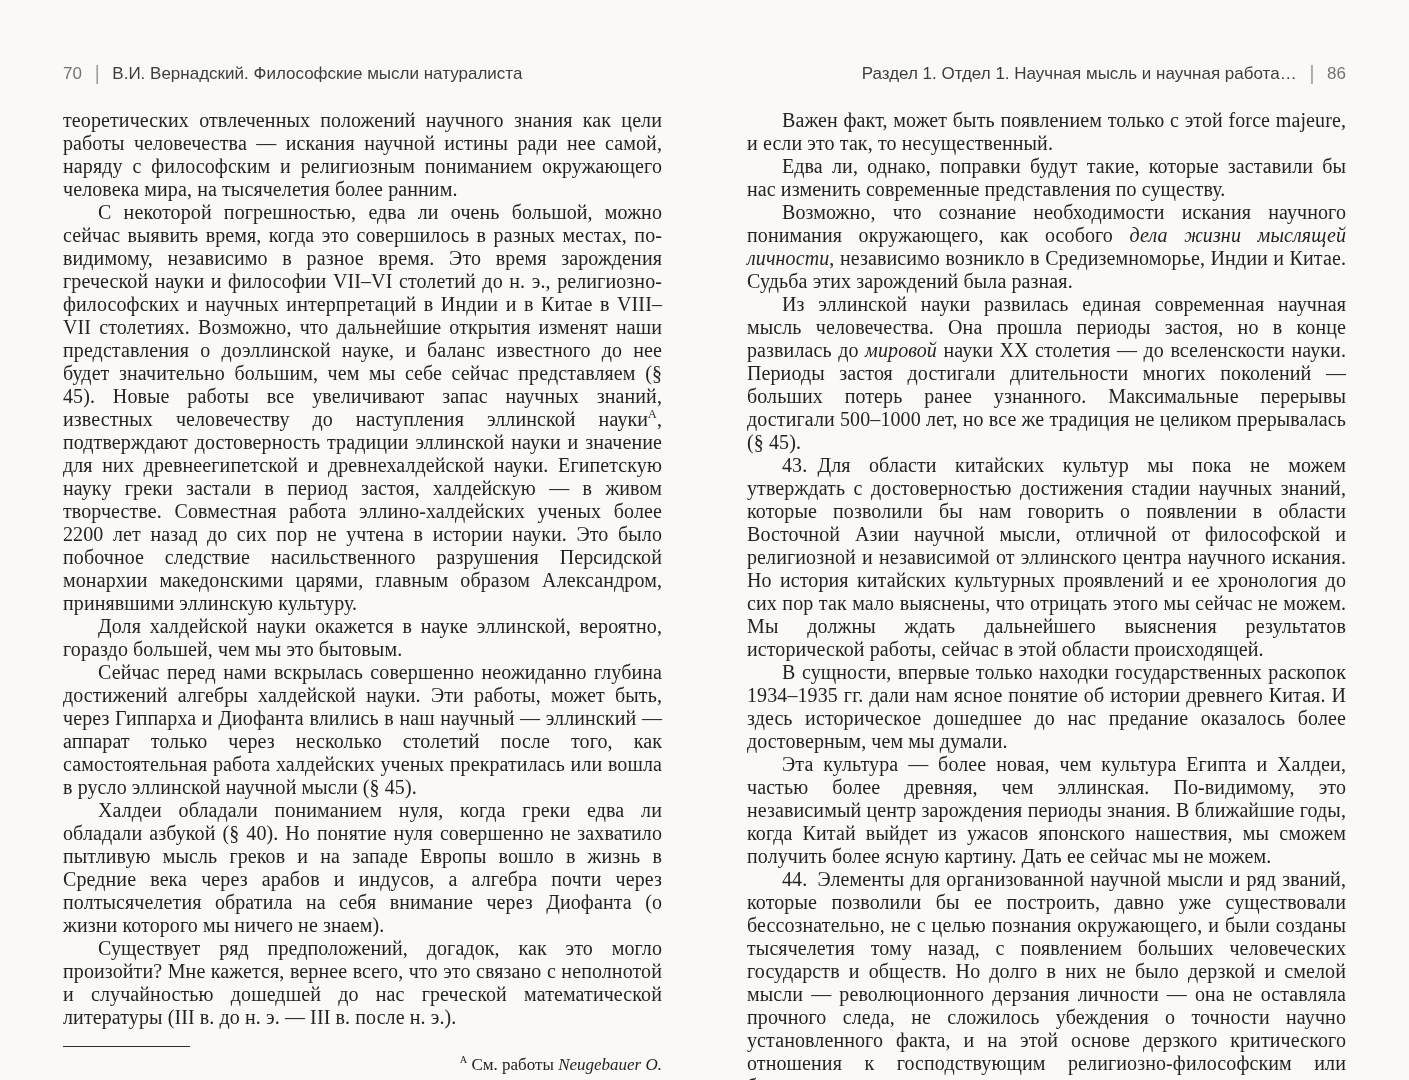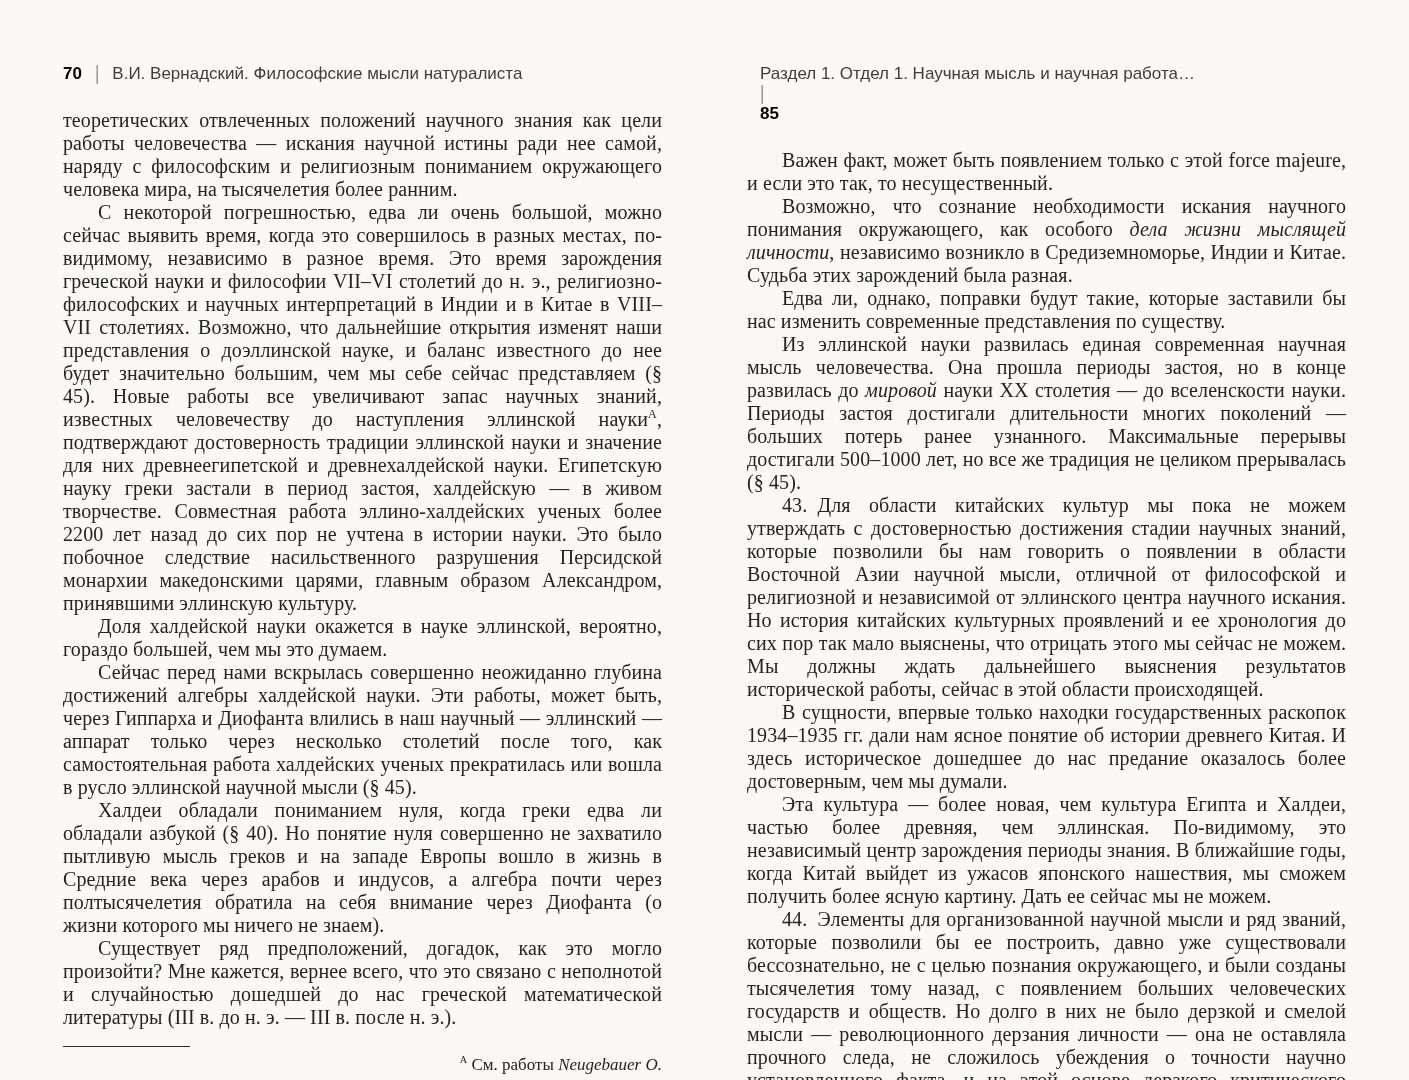--- a/index.html
+++ b/index.html
@@ -21,22 +21,22 @@
 
   .running-head {
     display: flex;
     align-items: baseline;
     font-family: "Liberation Sans", sans-serif;
     font-size: 17px;
     line-height: 20px;
     color: #3d3d3d;
     white-space: nowrap;
   }
-  .page-right .running-head { justify-content: flex-end; flex-direction: column; }
-  .pagenum { font-weight: 700; color: #000000; }
+  .page-right .running-head { justify-content: flex-end; }
+  .pagenum { font-weight: 400; color: #737373; }
   .head-divider {
     color: #8f8f8f;
     font-weight: 400;
     margin: 0 13px;
     transform: scaleY(1.15);
     display: inline-block;
   }
 
   .page-body {
     margin-top: 25px;
@@ -71,42 +71,42 @@
 
 <section class="page page-left">
   <header class="running-head">
     <span class="pagenum">70</span>
     <span class="head-divider">|</span>
     <span class="runtitle">В.И. Вернадский. Философские мысли натуралиста</span>
   </header>
   <div class="page-body">
       <p class="noindent"><span>теоретических отвлеченных положений научного знания как цели работы человечества — искания научной истины ради нее самой, наряду с философским и религиозным пониманием окружающего человека мира, на тысячелетия более ранним.</span></p>
       <p><span>С некоторой погрешностью, едва ли очень большой, можно сейчас выявить время, когда это совершилось в разных местах, по-видимому, независимо в разное время. Это время зарождения греческой науки и философии VII–VI столетий до н. э., религиозно-философских и научных интерпретаций в Индии и в Китае в VIII–VII столетиях. Возможно, что дальнейшие открытия изменят наши представления о доэллинской науке, и баланс известного до нее будет значительно большим, чем мы себе сейчас представляем (§ 45). Новые работы все увеличивают запас научных знаний, известных человечеству до наступления эллинской науки</span><sup>А</sup><span>, подтверждают достоверность традиции эллинской науки и значение для них древнеегипетской и древнехалдейской науки. Египетскую науку греки застали в период застоя, халдейскую — в живом творчестве. Совместная работа эллино-халдейских ученых более 2200 лет назад до сих пор не учтена в истории науки. Это было побочное следствие насильственного разрушения Персидской монархии македонскими царями, главным образом Александром, принявшими эллинскую культуру.</span></p>
-      <p><span>Доля халдейской науки окажется в науке эллинской, вероятно, гораздо большей, чем мы это думаем.</span></p>
+      <p><span>Доля халдейской науки окажется в науке эллинской, вероятно, гораздо большей, чем мы это бытовым.</span></p>
       <p><span>Сейчас перед нами вскрылась совершенно неожиданно глубина достижений алгебры халдейской науки. Эти работы, может быть, через Гиппарха и Диофанта влились в наш научный — эллинский — аппарат только через несколько столетий после того, как самостоятельная работа халдейских ученых прекратилась или вошла в русло эллинской научной мысли (§ 45).</span></p>
       <p><span>Халдеи обладали пониманием нуля, когда греки едва ли обладали азбукой (§ 40). Но понятие нуля совершенно не захватило пытливую мысль греков и на западе Европы вошло в жизнь в Средние века через арабов и индусов, а алгебра почти через полтысячелетия обратила на себя внимание через Диофанта (о жизни которого мы ничего не знаем).</span></p>
       <p><span>Существует ряд предположений, догадок, как это могло произойти? Мне кажется, вернее всего, что это связано с неполнотой и случайностью дошедшей до нас греческой математической литературы (III в. до н. э. — III в. после н. э.).</span></p>
     </div>
   <div class="footnote">
     <div class="footnote-rule"></div>
     <div>
         <p><sup>А</sup><span> См. работы </span><em>Neugebauer O.</em></p>
       </div>
   </div>
 </section>
 
 <section class="page page-right">
   <header class="running-head">
     <span class="runtitle">Раздел 1. Отдел 1. Научная мысль и научная работа…</span>
     <span class="head-divider">|</span>
-    <span class="pagenum">85</span>
+    <span class="pagenum">86</span>
   </header>
   <div class="page-body">
       <p><span>Важен факт, может быть появлением только с этой force majeure, и если это так, то несущественный.</span></p>
+      <p><span>Едва ли, однако, поправки будут такие, которые заставили бы нас изменить современные представления по существу.</span></p>
       <p><span>Возможно, что сознание необходимости искания научного понимания окружающего, как особого </span><em>дела жизни мыслящей личности</em><span>, независимо возникло в Средиземноморье, Индии и Китае. Судьба этих зарождений была разная.</span></p>
-      <p><span>Едва ли, однако, поправки будут такие, которые заставили бы нас изменить современные представления по существу.</span></p>
       <p><span>Из эллинской науки развилась единая современная научная мысль человечества. Она прошла периоды застоя, но в конце развилась до </span><em>мировой</em><span> науки XX столетия — до вселенскости науки. Периоды застоя достигали длительности многих поколений — больших потерь ранее узнанного. Максимальные перерывы достигали 500–1000 лет, но все же традиция не целиком прерывалась (§ 45).</span></p>
       <p><span>43. Для области китайских культур мы пока не можем утверждать с достоверностью достижения стадии научных знаний, которые позволили бы нам говорить о появлении в области Восточной Азии научной мысли, отличной от философской и религиозной и независимой от эллинского центра научного искания. Но история китайских культурных проявлений и ее хронология до сих пор так мало выяснены, что отрицать этого мы сейчас не можем. Мы должны ждать дальнейшего выяснения результатов исторической работы, сейчас в этой области происходящей.</span></p>
       <p><span>В сущности, впервые только находки государственных раскопок 1934–1935 гг. дали нам ясное понятие об истории древнего Китая. И здесь историческое дошедшее до нас предание оказалось более достоверным, чем мы думали.</span></p>
       <p><span>Эта культура — более новая, чем культура Египта и Халдеи, частью более древняя, чем эллинская. По-видимому, это независимый центр зарождения периоды знания. В ближайшие годы, когда Китай выйдет из ужасов японского нашествия, мы сможем получить более ясную картину. Дать ее сейчас мы не можем.</span></p>
       <p><span>44. Элементы для организованной научной мысли и ряд званий, которые позволили бы ее построить, давно уже существовали бессознательно, не с целью познания окружающего, и были созданы тысячелетия тому назад, с появлением больших человеческих государств и обществ. Но долго в них не было дерзкой и смелой мысли — революционного дерзания личности — она не оставляла прочного следа, не сложилось убеждения о точности научно установленного факта, и на этой основе дерзкого критического отношения к господствующим религиозно-философским или бытовым утверждениям.</span></p>
     </div>
 </section>
 
 </body></html>

